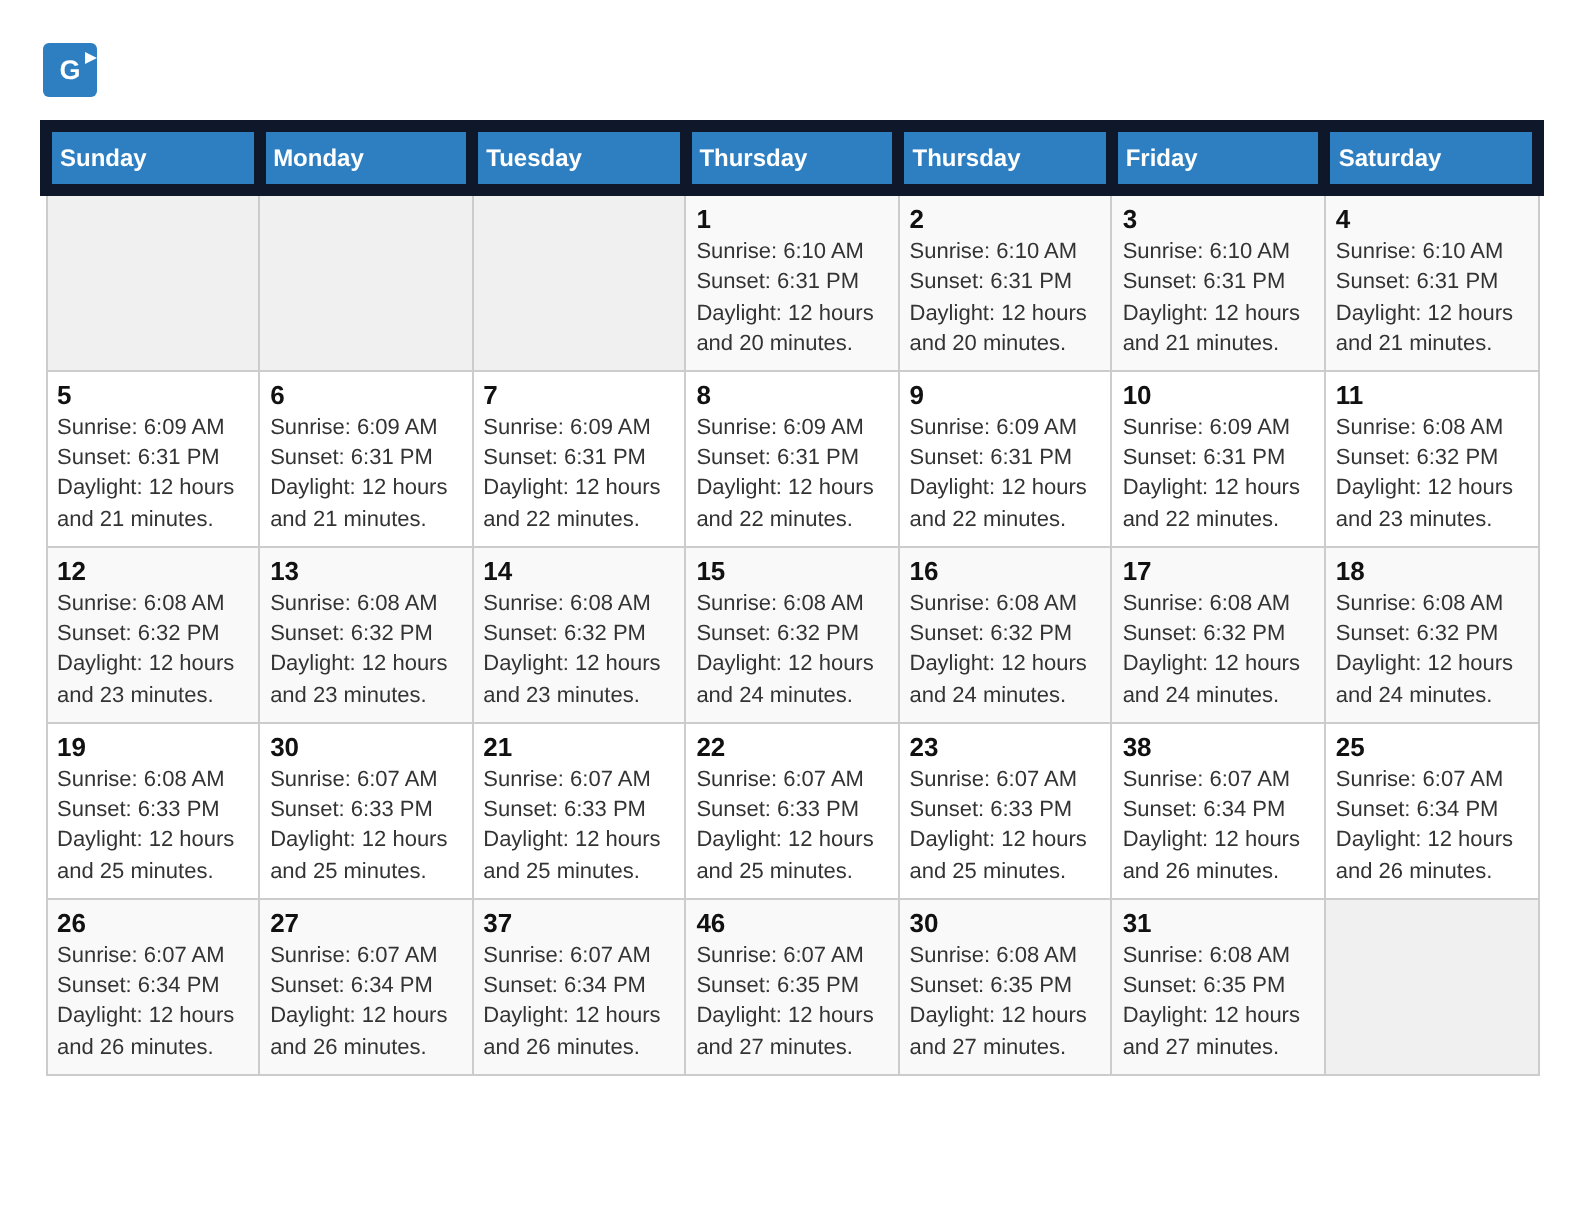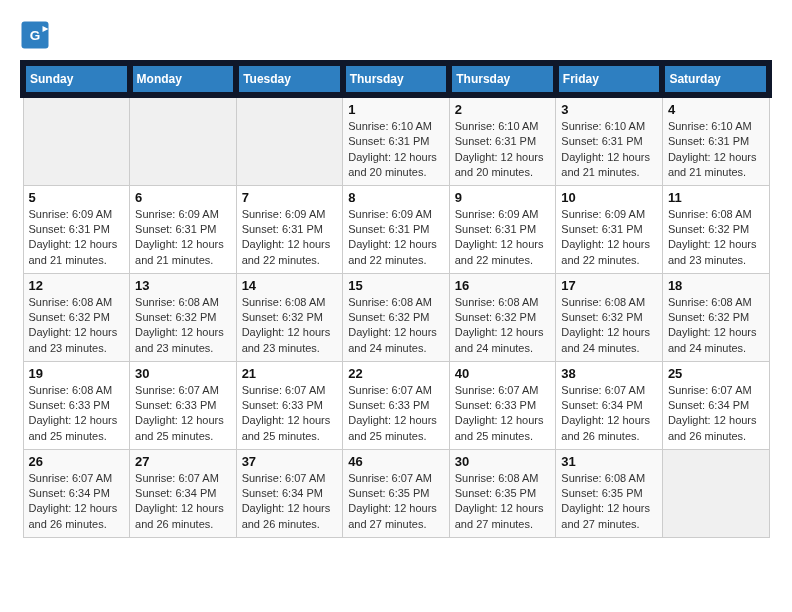--- a/index.html
+++ b/index.html
@@ -283,21 +283,21 @@
 and 25 minutes.</div>
         </td>
         <td>
           <span class="day-num">22</span>
           <div class="day-detail" style="white-space: pre-line;">Sunrise: 6:07 AM
 Sunset: 6:33 PM
 Daylight: 12 hours
 and 25 minutes.</div>
         </td>
         <td>
-          <span class="day-num">40</span>
+          <span class="day-num">23</span>
           <div class="day-detail" style="white-space: pre-line;">Sunrise: 6:07 AM
 Sunset: 6:33 PM
 Daylight: 12 hours
 and 25 minutes.</div>
         </td>
         <td>
           <span class="day-num">38</span>
           <div class="day-detail" style="white-space: pre-line;">Sunrise: 6:07 AM
 Sunset: 6:34 PM
 Daylight: 12 hours

